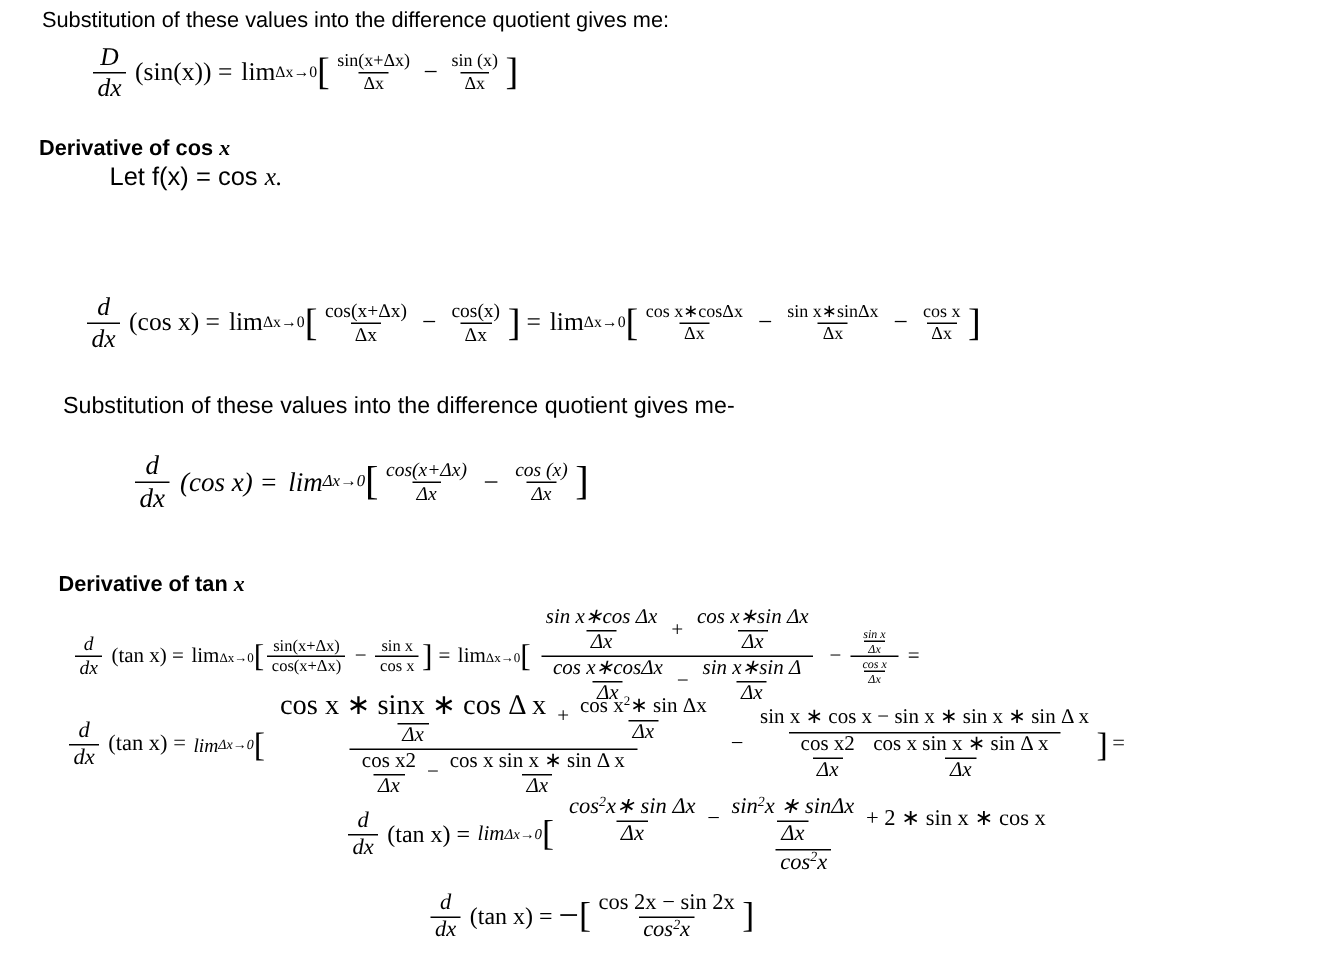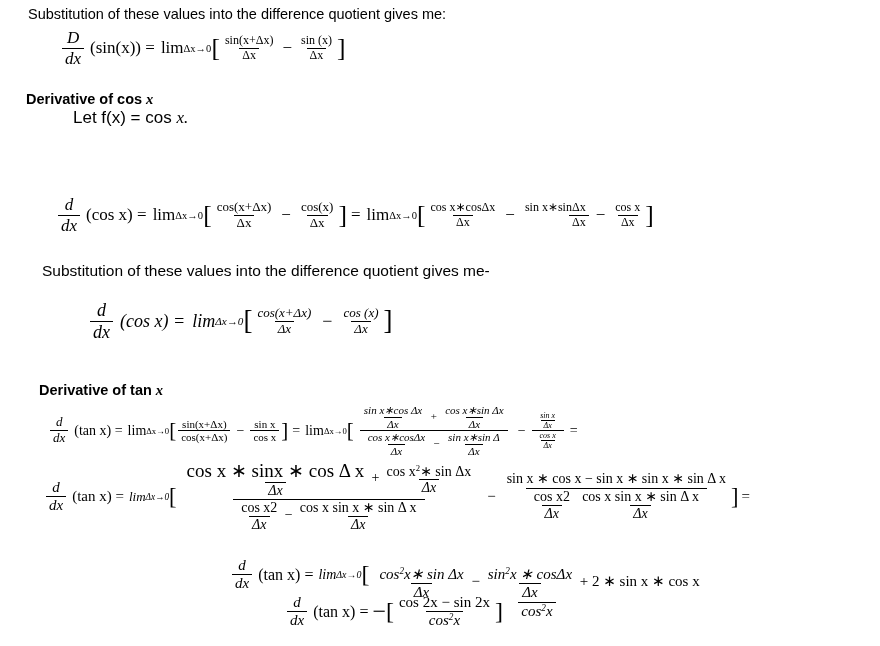--- a/index.html
+++ b/index.html
@@ -145,21 +145,21 @@
     <span class="brk">]</span>
     <span style="margin-left:4px;">=</span>
     <span style="margin-left:6px;">lim</span>
     <span class="sub">Δx→0</span>
     <span class="brk">[</span>
     <span class="frac" style="font-size:12px;">
       <span class="num">cos x∗cosΔx</span>
       <span class="den">Δx</span>
     </span>
     <span style="margin:0 5px;">−</span>
-    <span class="frac" style="font-size:12px;align-items:flex-end;">
+    <span class="frac" style="font-size:12px;">
       <span class="num">sin x∗sinΔx</span>
       <span class="den">Δx</span>
     </span>
     <span style="margin:0 5px;">−</span>
     <span class="frac" style="font-size:12px;">
       <span class="num">cos x</span>
       <span class="den">Δx</span>
     </span>
     <span class="brk">]</span>
   </div>
@@ -209,21 +209,21 @@
     <span class="frac" style="font-size:11px;">
       <span class="num">sin x</span>
       <span class="den">cos x</span>
     </span>
     <span class="brk">]</span>
     <span style="margin-left:4px;">=</span>
     <span style="margin-left:5px;">lim</span>
     <span class="sub">Δx→0</span>
     <span class="brk">[</span>
 
-    <span class="frac" style="font-size:11px;">
+    <span class="frac" style="font-size:14px;">
       <span class="num">
         <span class="frac">
           <span class="num it">sin x∗cos Δx</span>
           <span class="den it">Δx</span>
         </span>
         <span class="it">+</span>
         <span class="frac">
           <span class="num it">cos x∗sin Δx</span>
           <span class="den it">Δx</span>
         </span>
@@ -313,32 +313,32 @@
 
   <div class="line mathrow" style="left:230px; top:530px; font-size:16px;">
     <span class="frac" style="font-size:15px;">
       <span class="num it">d</span>
       <span class="den it">dx</span>
     </span>
     <span style="margin-left:4px;">(tan x) =</span>
     <span class="it" style="margin-left:5px; font-size:14px;">lim</span>
     <span class="sub it">Δx→0</span>
     <span class="brk">[</span>
-    <span class="frac" style="font-size:11px;margin-top:36px;">
+    <span class="frac" style="font-size:11px;">
       <span class="num">
         <span class="frac">
           <span class="num it" style="font-size:15px;">
             <span>cos</span><span class="sup">2</span><span>x∗ sin Δx</span>
           </span>
           <span class="den it" style="font-size:15px;">Δx</span>
         </span>
         <span style="font-size:15px;">−</span>
         <span class="frac">
           <span class="num it" style="font-size:15px;">
-            <span>sin</span><span class="sup">2</span><span>x ∗ cosΔx</span>
+            <span>sin</span><span class="sup">2</span><span>x ∗ sinΔx</span>
           </span>
           <span class="den it" style="font-size:15px;">Δx</span>
         </span>
         <span style="font-size:15px;">+ 2 ∗ sin x ∗ cos x</span>
       </span>
       <span class="den it" style="font-size:15px;">
         <span>cos</span><span class="sup">2</span><span>x</span>
       </span>
     </span>
   </div>

